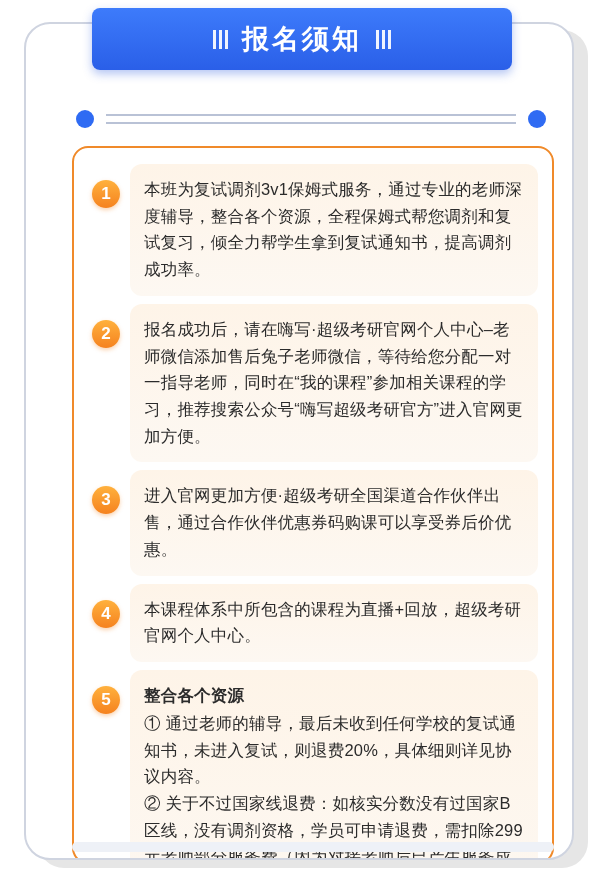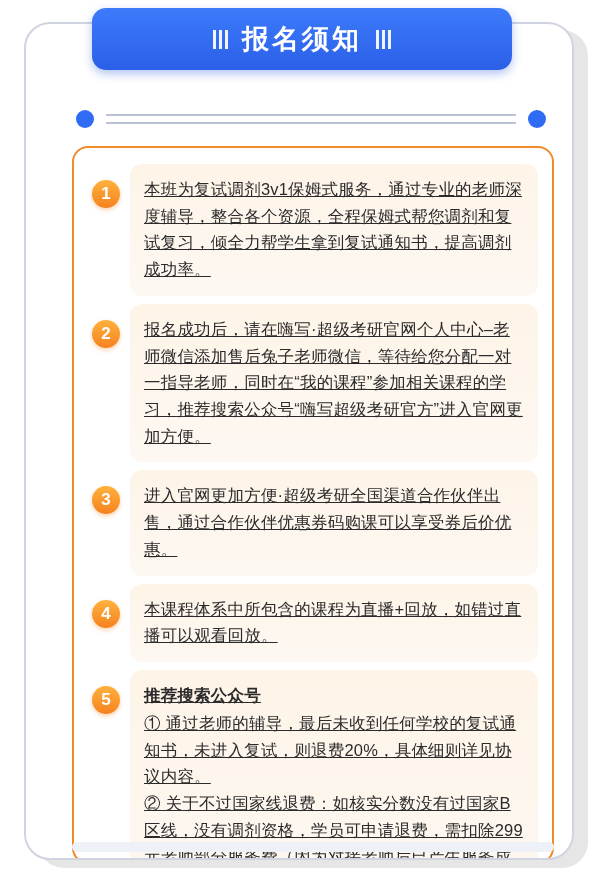--- a/index.html
+++ b/index.html
@@ -72,21 +72,21 @@
   .dot.right { right: 0px; }
 
   
   .ribbon {
     position: absolute;
     left: 92px;
     top: 8px;
     width: 420px;
     height: 62px;
     background: linear-gradient(180deg, #3d7bfb 0%, #2a5fe8 100%);
-    border-radius: 14px;
+    border-radius: 8px;
     box-shadow: 0 4px 10px rgba(40,90,220,0.35);
     display: flex;
     align-items: center;
     justify-content: center;
     gap: 14px;
     z-index: 5;
   }
   .ribbon-title {
     color: #ffffff;
     font-size: 27px;
@@ -146,21 +146,20 @@
   .bubble {
     flex: 1 1 auto;
     background: linear-gradient(180deg, #fef4e8 0%, #fdf8f2 100%);
     border-radius: 12px;
     padding: 12px 14px 13px 14px;
     color: #2b2b2b;
     font-size: 16.5px;
     line-height: 1.62;
     letter-spacing: 0.2px;
     box-sizing: border-box;
-    text-decoration: underline;
   }
   .bubble p { margin: 0; }
   .bubble .sub-title {
     font-weight: bold;
     margin: 0 0 1px 0;
   }
   
   .bottom-bar {
     position: absolute;
     left: 46px;
@@ -206,28 +205,28 @@
       <div class="item">
         <div class="num">3</div>
         <div class="bubble">
           <p>进入官网更加方便·超级考研全国渠道合作伙伴出售，通过合作伙伴优惠券码购课可以享受券后价优惠。</p>
         </div>
       </div>
 
       <div class="item">
         <div class="num">4</div>
         <div class="bubble">
-          <p>本课程体系中所包含的课程为直播+回放，如错过直播可以观看回放。</p>
+          <p>本课程体系中所包含的课程为直播+回放，超级考研官网个人中心。</p>
         </div>
       </div>
 
       <div class="item">
         <div class="num">5</div>
         <div class="bubble">
-          <p class="sub-title">推荐搜索公众号</p>
+          <p class="sub-title">整合各个资源</p>
           <p>① 通过老师的辅导，最后未收到任何学校的复试通知书，未进入复试，则退费20%，具体细则详见协议内容。</p>
           <p>② 关于不过国家线退费：如核实分数没有过国家B区线，没有调剂资格，学员可申请退费，需扣除299元老师部分服务费（因为对接老师后已产生服务成本）。</p>
         </div>
       </div>
 
     </div>
 
     <div class="bottom-bar"></div>
   </div>
 

